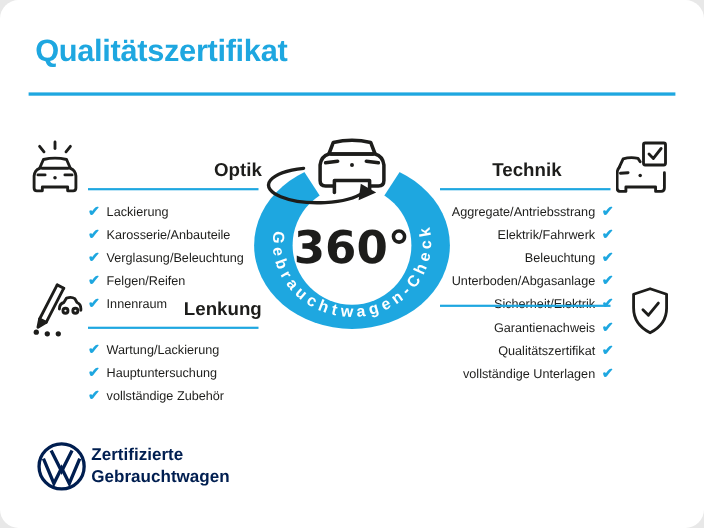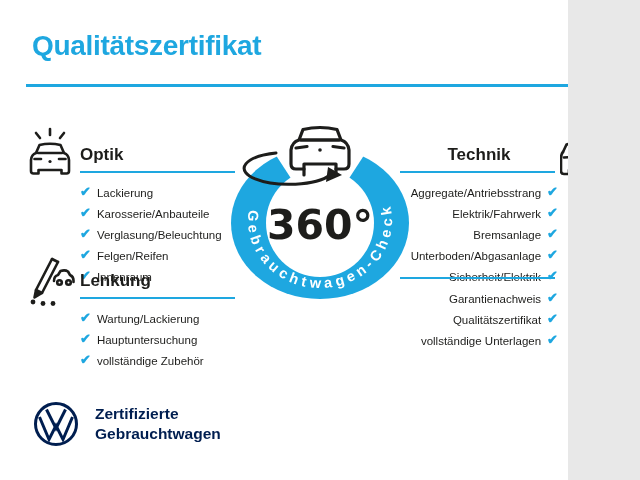--- a/index.html
+++ b/index.html
@@ -1,36 +1,36 @@
 <!DOCTYPE html>
 <html><head>
 <meta charset="utf-8">
 <style>
   html,body{margin:0;padding:0;background:#e8e8e8;}
-  .stage{position:relative;width:568px;height:480px;background:#ffffff;overflow:hidden;
-         font-family:"Liberation Sans",sans-serif;color:#1d1d1b;}
+  .stage{position:relative;width:640px;height:480px;background:#ffffff;overflow:hidden;
+         font-family:"Liberation Sans",sans-serif;color:#1d1d1b;border-radius:17px;}
   
   .page-title{position:absolute;left:32px;top:30px;margin:0;font-size:28px;font-weight:bold;
               color:#1ea7e0;letter-spacing:-0.3px;}
   .header-divider{position:absolute;left:26px;top:84px;width:588px;height:3px;background:#1ea7e0;}
   
   .sec{position:absolute;width:158px;}
-  .sec h2{margin:0;font-size:17px;font-weight:bold;color:#1d1d1b;}
+  .sec h2{margin:0;font-size:17px;font-weight:bold;color:#1d1d1b;text-align:right;}
   .sec .rule{height:2px;background:#1ea7e0;margin-top:6px;width:155px;}
   .sec ul{list-style:none;margin:9px 0 0 0;padding:0;}
   .sec li{display:flex;align-items:center;height:21px;gap:6px;font-size:11.5px;color:#1d1d1b;}
   .sec.right h2{text-align:center;}
   .sec.right li{justify-content:flex-end;}
   .chk{color:#1ea7e0;font-size:13px;font-weight:bold;line-height:1;position:relative;top:-1px;}
   
   .icon{position:absolute;}
   
   .center-graphic{position:absolute;left:220px;top:113px;}
   
-  .footer{position:absolute;left:33px;top:401px;display:flex;align-items:center;gap:16px;}
+  .footer{position:absolute;left:33px;top:401px;display:flex;align-items:center;gap:4px;}
   .brand{font-size:15.5px;font-weight:bold;color:#001e50;line-height:20px;}
 </style>
 </head>
 <body>
 
 <div class="stage">
 
   <h1 class="page-title">Qualitätszertifikat</h1>
   <div class="header-divider"></div>
 
@@ -126,21 +126,21 @@
     <ul>
       <li>
           <span>Aggregate/Antriebsstrang</span>
           <span class="chk">✔</span>
         </li>
       <li>
           <span>Elektrik/Fahrwerk</span>
           <span class="chk">✔</span>
         </li>
       <li>
-          <span>Bremsanlage</span>
+          <span>Beleuchtung</span>
           <span class="chk">✔</span>
         </li>
       <li>
           <span>Unterboden/Abgasanlage</span>
           <span class="chk">✔</span>
         </li>
       <li>
           <span>Sicherheit/Elektrik</span>
           <span class="chk">✔</span>
         </li>

